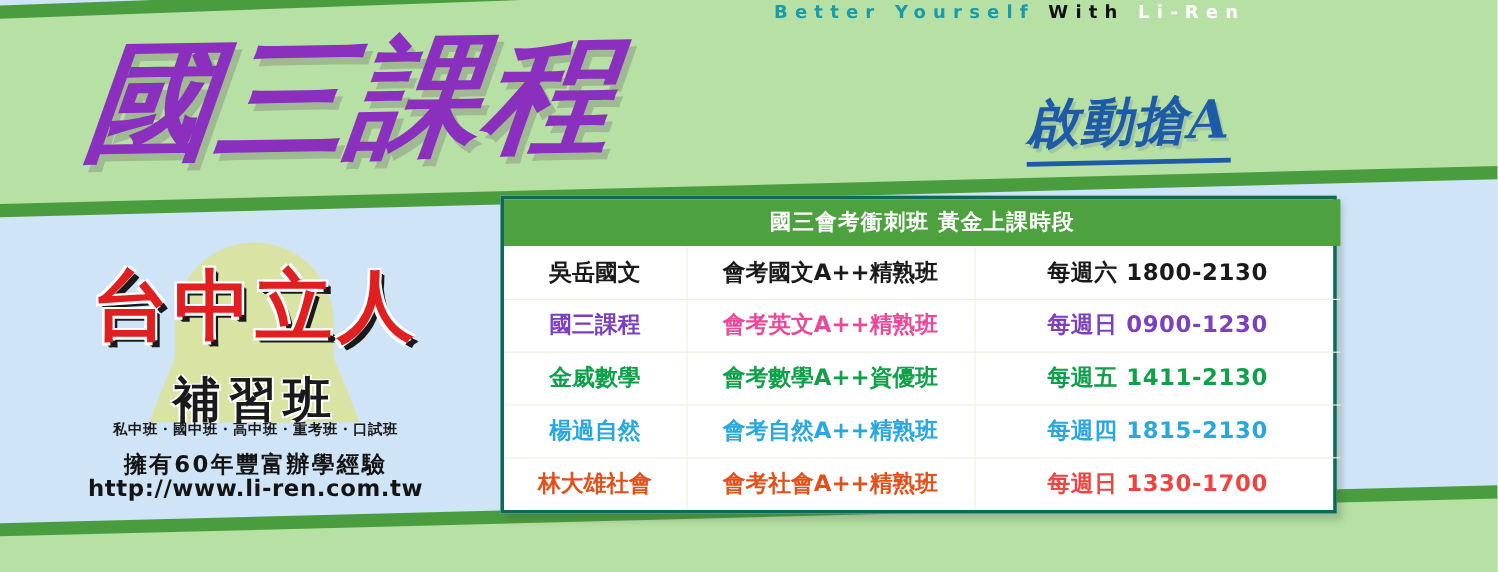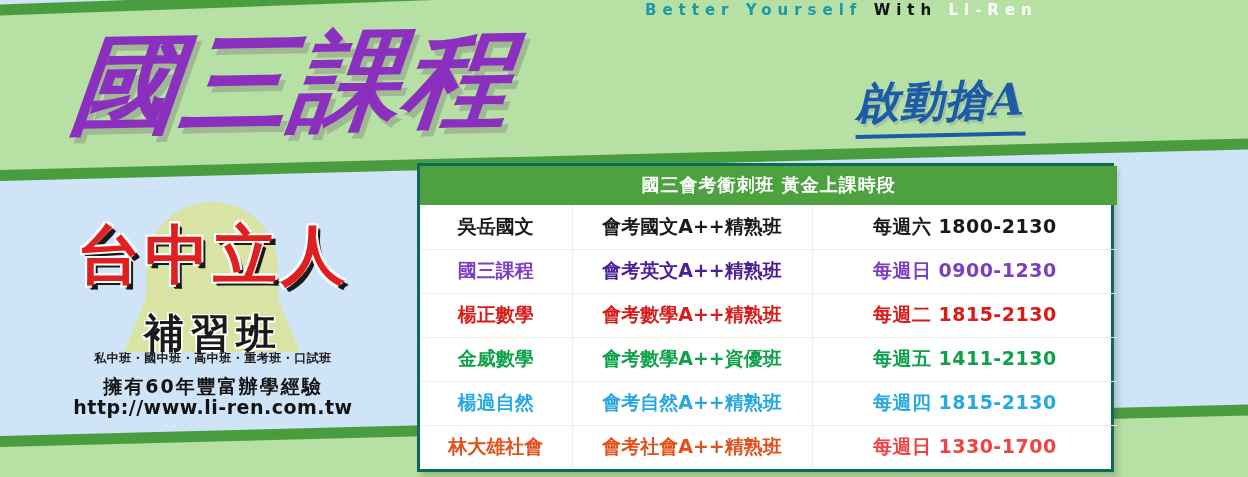--- a/index.html
+++ b/index.html
@@ -267,27 +267,22 @@
         </tr>
       </thead>
       <tbody>
           <tr>
             <td style="color: rgb(26, 26, 26);">吳岳國文</td>
             <td style="color: rgb(26, 26, 26);">會考國文A++精熟班</td>
             <td class="cell-time" style="color: rgb(26, 26, 26);">每週六 1800-2130</td>
           </tr>
           <tr>
             <td style="color: rgb(123, 63, 191);">國三課程</td>
-            <td style="color: #4c1d95; margin-top: 35px;">會考英文A++精熟班</td>
+            <td style="color: #ec4899; margin-top: 35px;">會考英文A++精熟班</td>
             <td class="cell-time" style="color: rgb(123, 63, 191);">每週日 0900-1230</td>
-          </tr>
-          <tr>
-            <td style="color: rgb(216, 27, 27);">楊正數學</td>
-            <td style="color: rgb(216, 27, 27);">會考數學A++精熟班</td>
-            <td class="cell-time" style="color: rgb(216, 27, 27);">每週二 1815-2130</td>
           </tr>
           <tr>
             <td style="color: rgb(15, 160, 74);">金威數學</td>
             <td style="color: rgb(15, 160, 74);">會考數學A++資優班</td>
             <td class="cell-time" style="color: rgb(15, 160, 74);">每週五 1411-2130</td>
           </tr>
           <tr>
             <td style="color: rgb(39, 168, 224);">楊過自然</td>
             <td style="color: rgb(39, 168, 224); margin-top: 44px;">會考自然A++精熟班</td>
             <td class="cell-time" style="color: rgb(39, 168, 224);">每週四 1815-2130</td>

